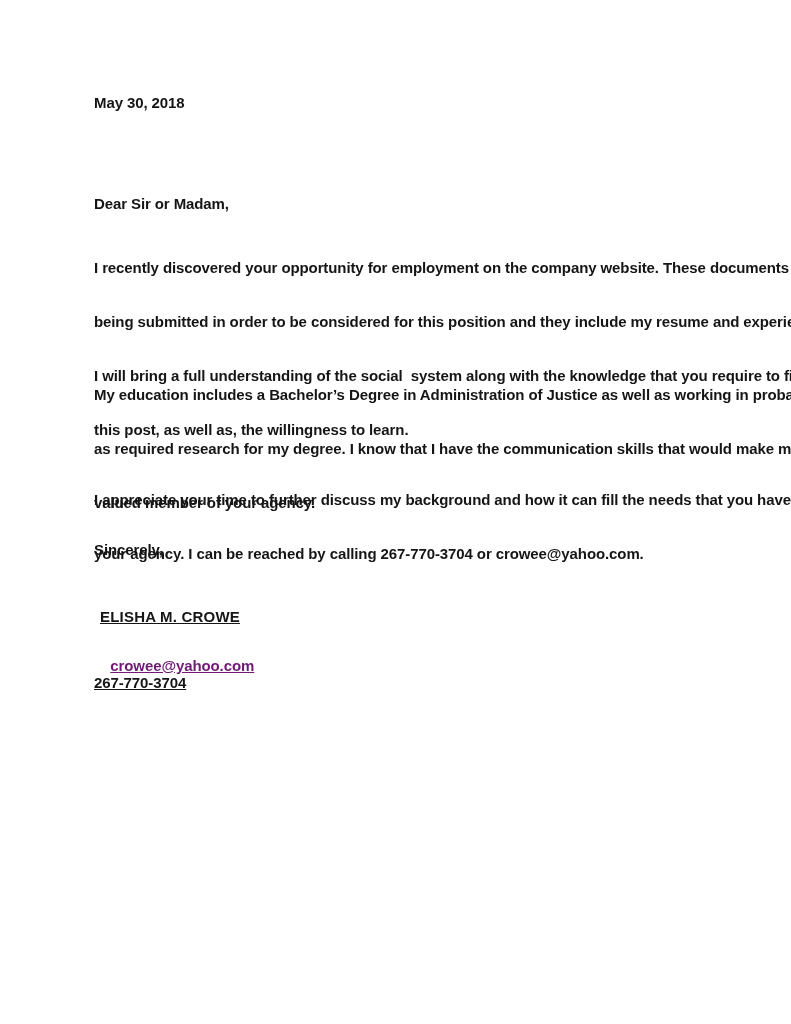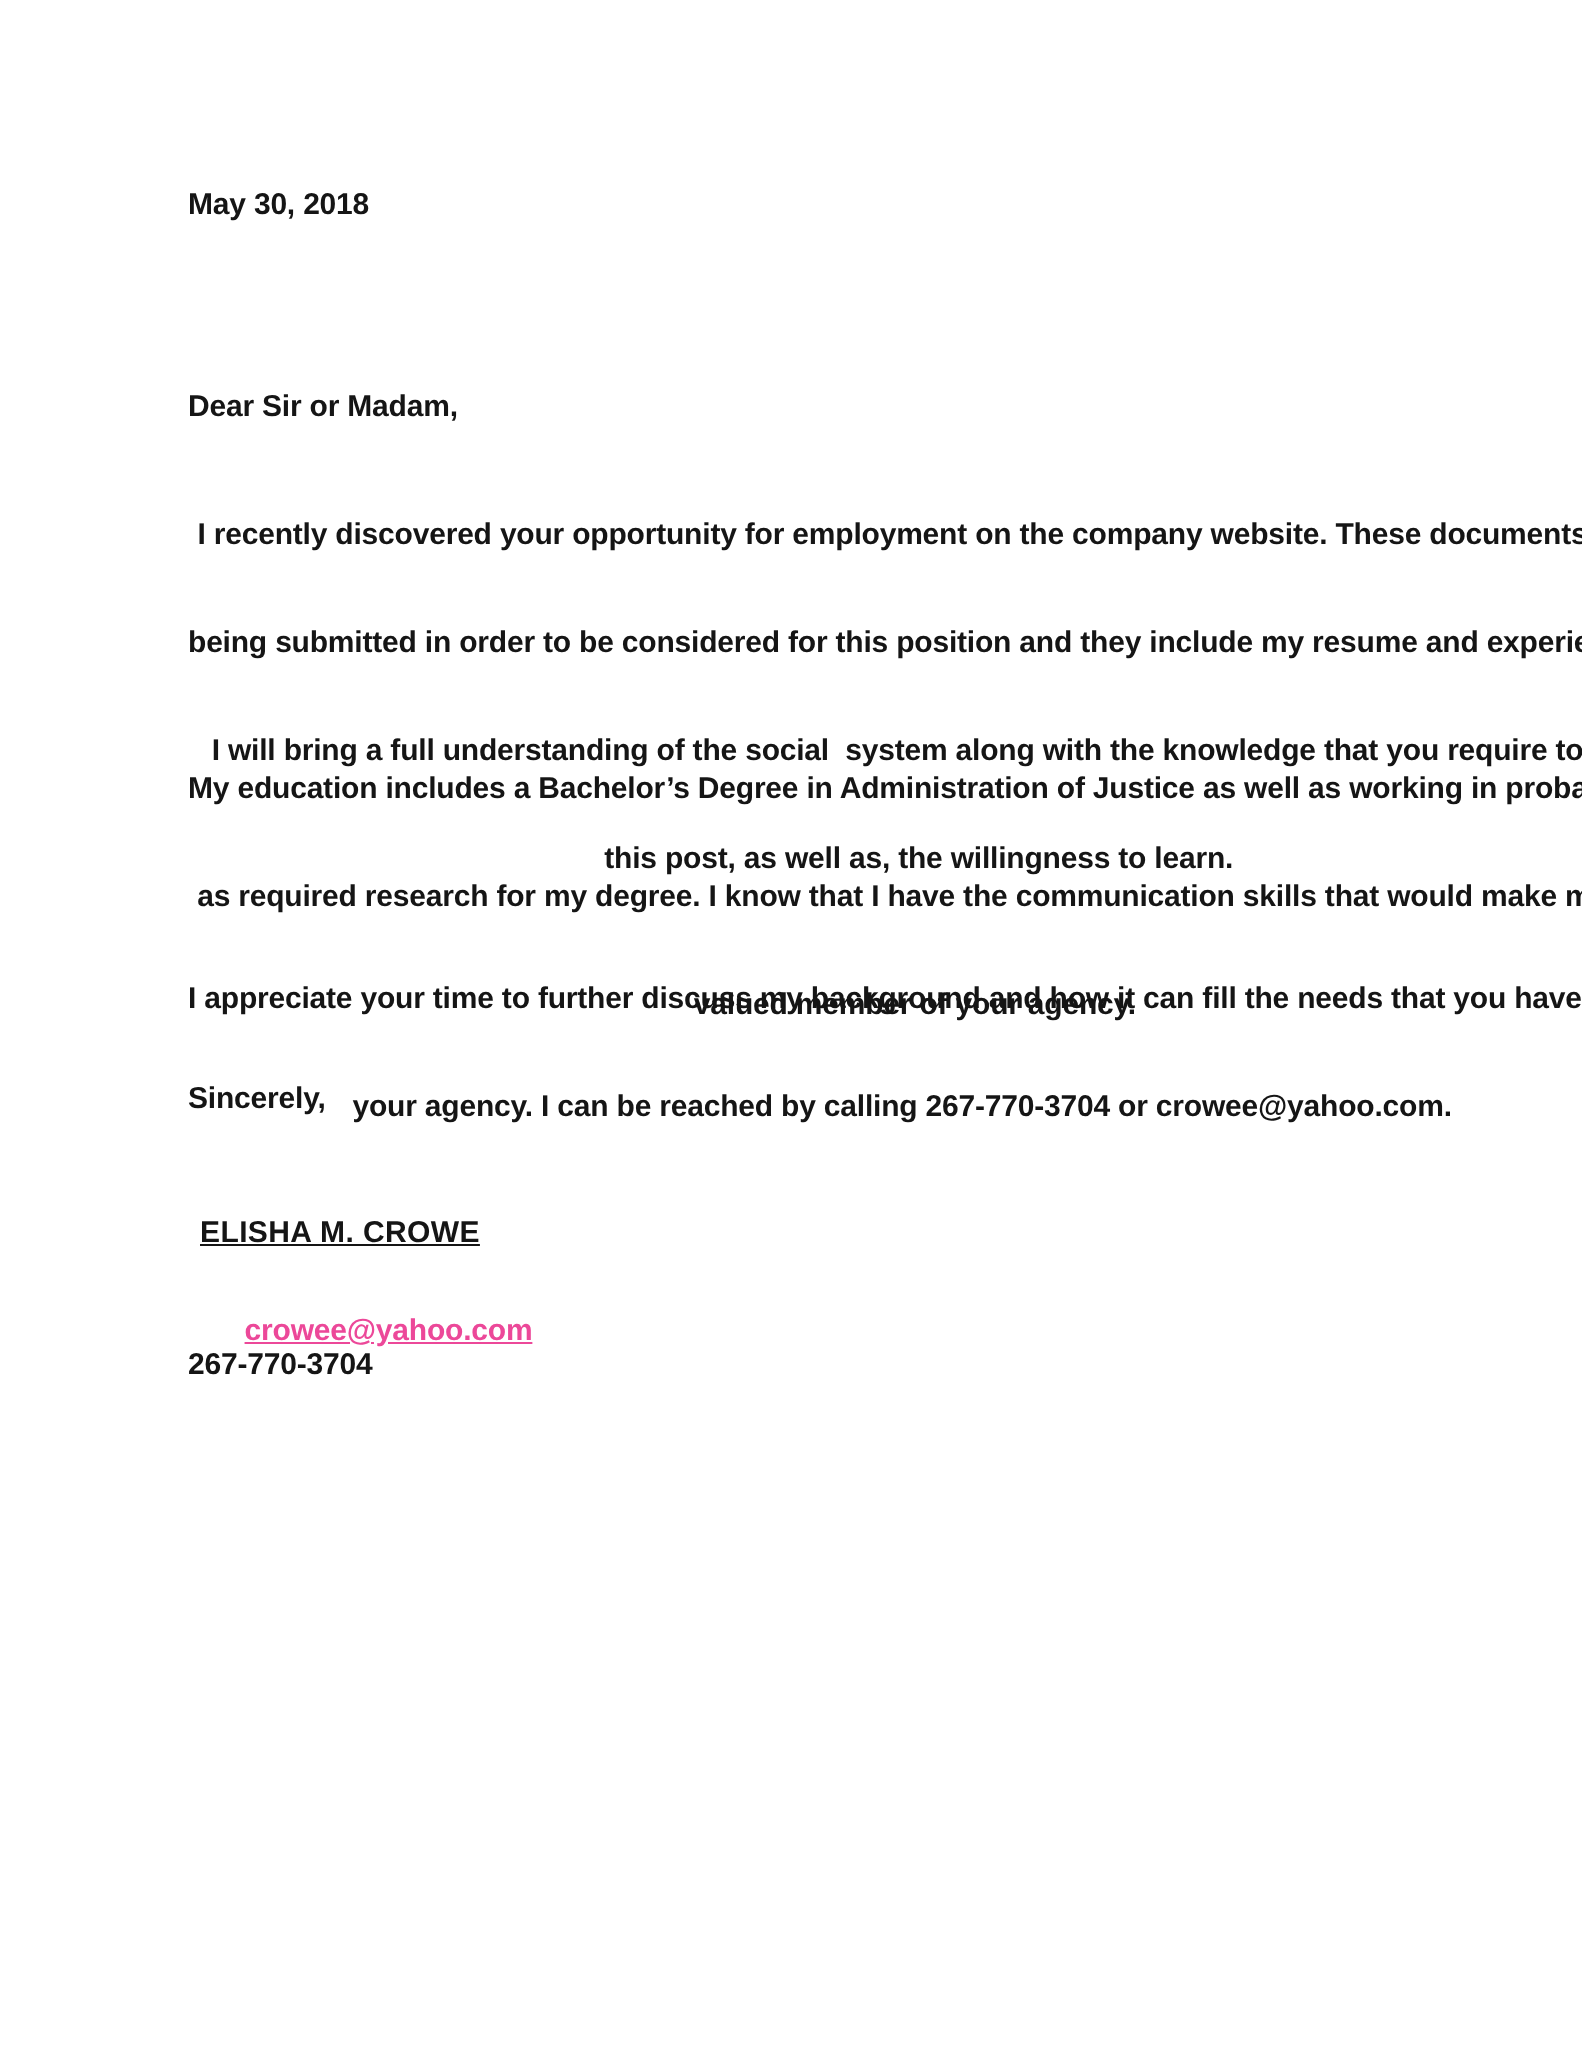--- a/index.html
+++ b/index.html
@@ -10,40 +10,39 @@
   .page {
     position: relative;
     width: 720px;
     height: 1024px;
     background: #ffffff;
     font-family: "Liberation Sans", sans-serif;
     font-size: 15px;
     font-weight: 600;
     color: #151515;
     letter-spacing: -0.1px;
-    text-align: center;
   }
   .block {
     position: absolute;
     left: 94px;
     white-space: pre;
   }
   .para .line {
     line-height: 20px;
     height: 20px;
   }
   .date-block    { top: 94px;  }
   .salutation    { top: 161px; margin-top: 34px; }
   .para-1        { top: 224px; }
   .para-2        { top: 351px; }
   .para-3        { top: 456px; }
   .closing       { top: 541px; }
   .sig-name      { top: 608px; left: 100px; letter-spacing: 0.2px; text-decoration: underline; }
   .sig-email     { top: 640px; }
-  .sig-phone     { top: 674px; }
+  .sig-phone     { top: 674px; text-decoration: underline; }
   .sig-email a {
     text-decoration: underline;
     cursor: pointer;
   }
 </style>
 </head>
 <body>
 
 <div class="page">
 
@@ -67,18 +66,18 @@
   <div class="block para para-3">
     <div class="line">I appreciate your time to further discuss my background and how it can fill the needs that you have at</div>
     <div class="line">your agency. I can be reached by calling 267-770-3704 or crowee@yahoo.com.</div>
   </div>
 
   <div class="block closing">Sincerely,</div>
 
   <div class="block sig-name">ELISHA M. CROWE</div>
 
   <div class="block sig-email">
-    <a style="color: #ec4899; margin-left: 12px;">crowee@yahoo.com</a>
+    <a style="color: #701a75;">crowee@yahoo.com</a>
   </div>
 
   <div class="block sig-phone">267-770-3704</div>
 
 </div>
 
 </body></html>

